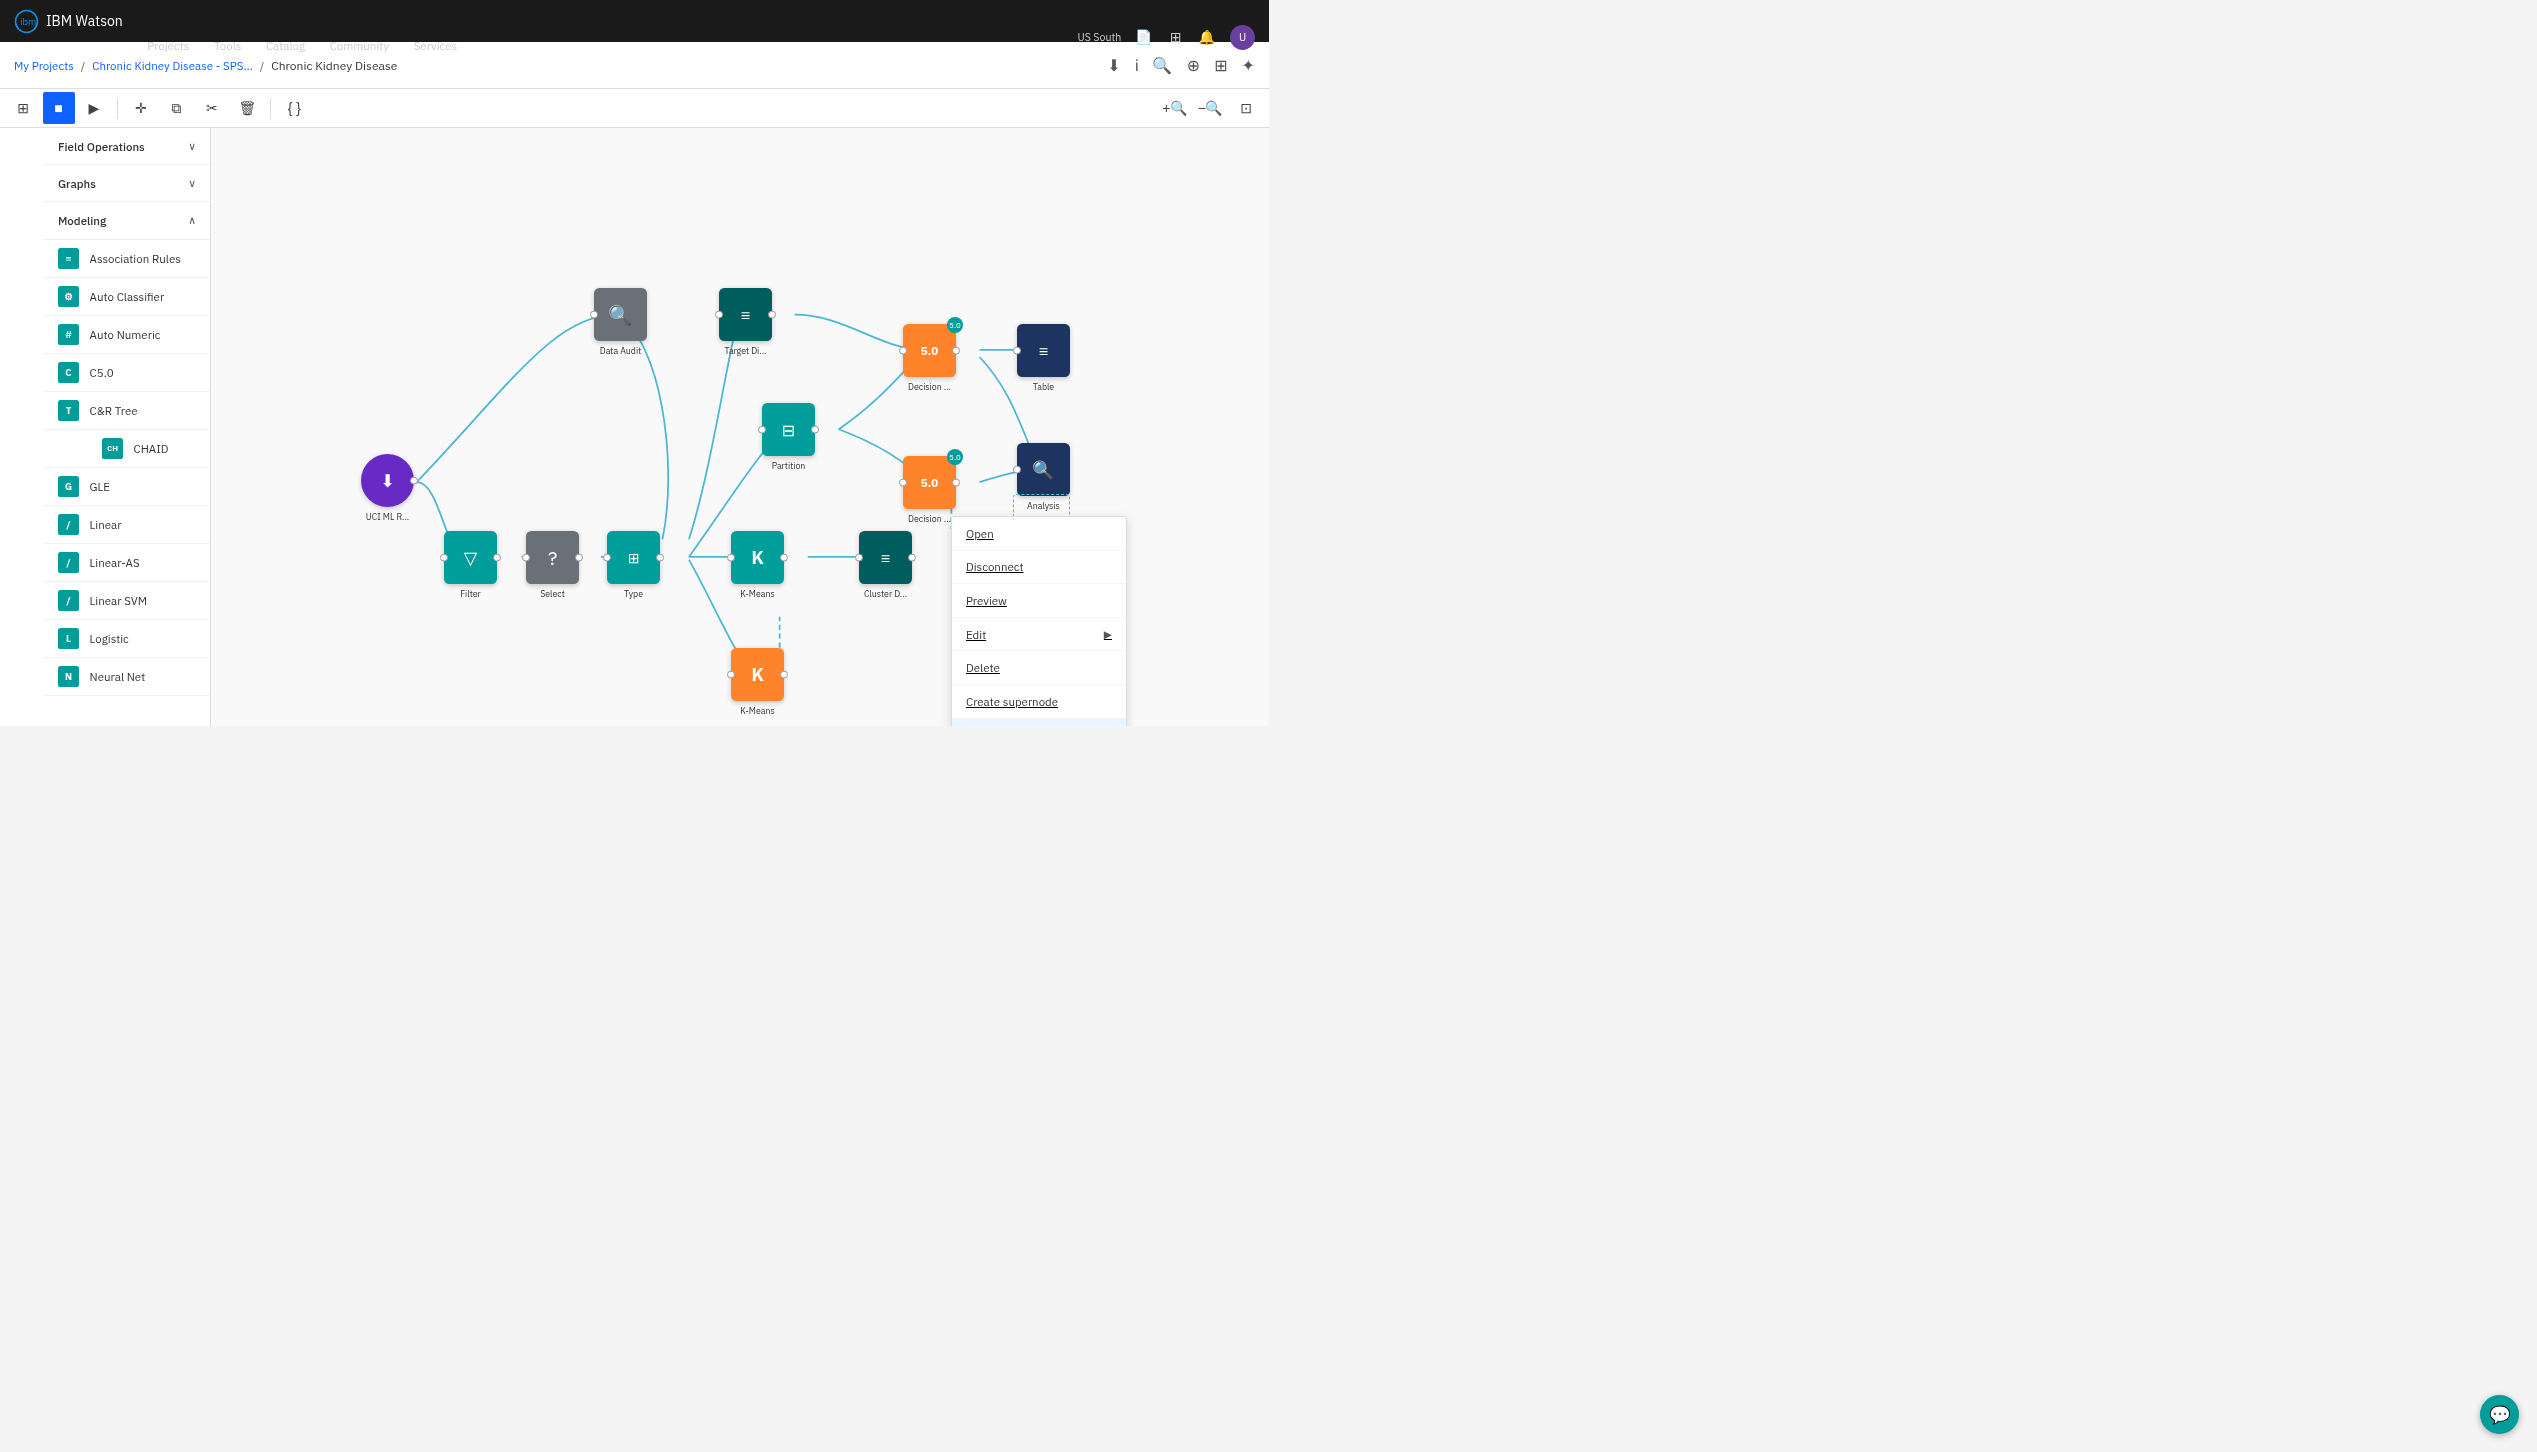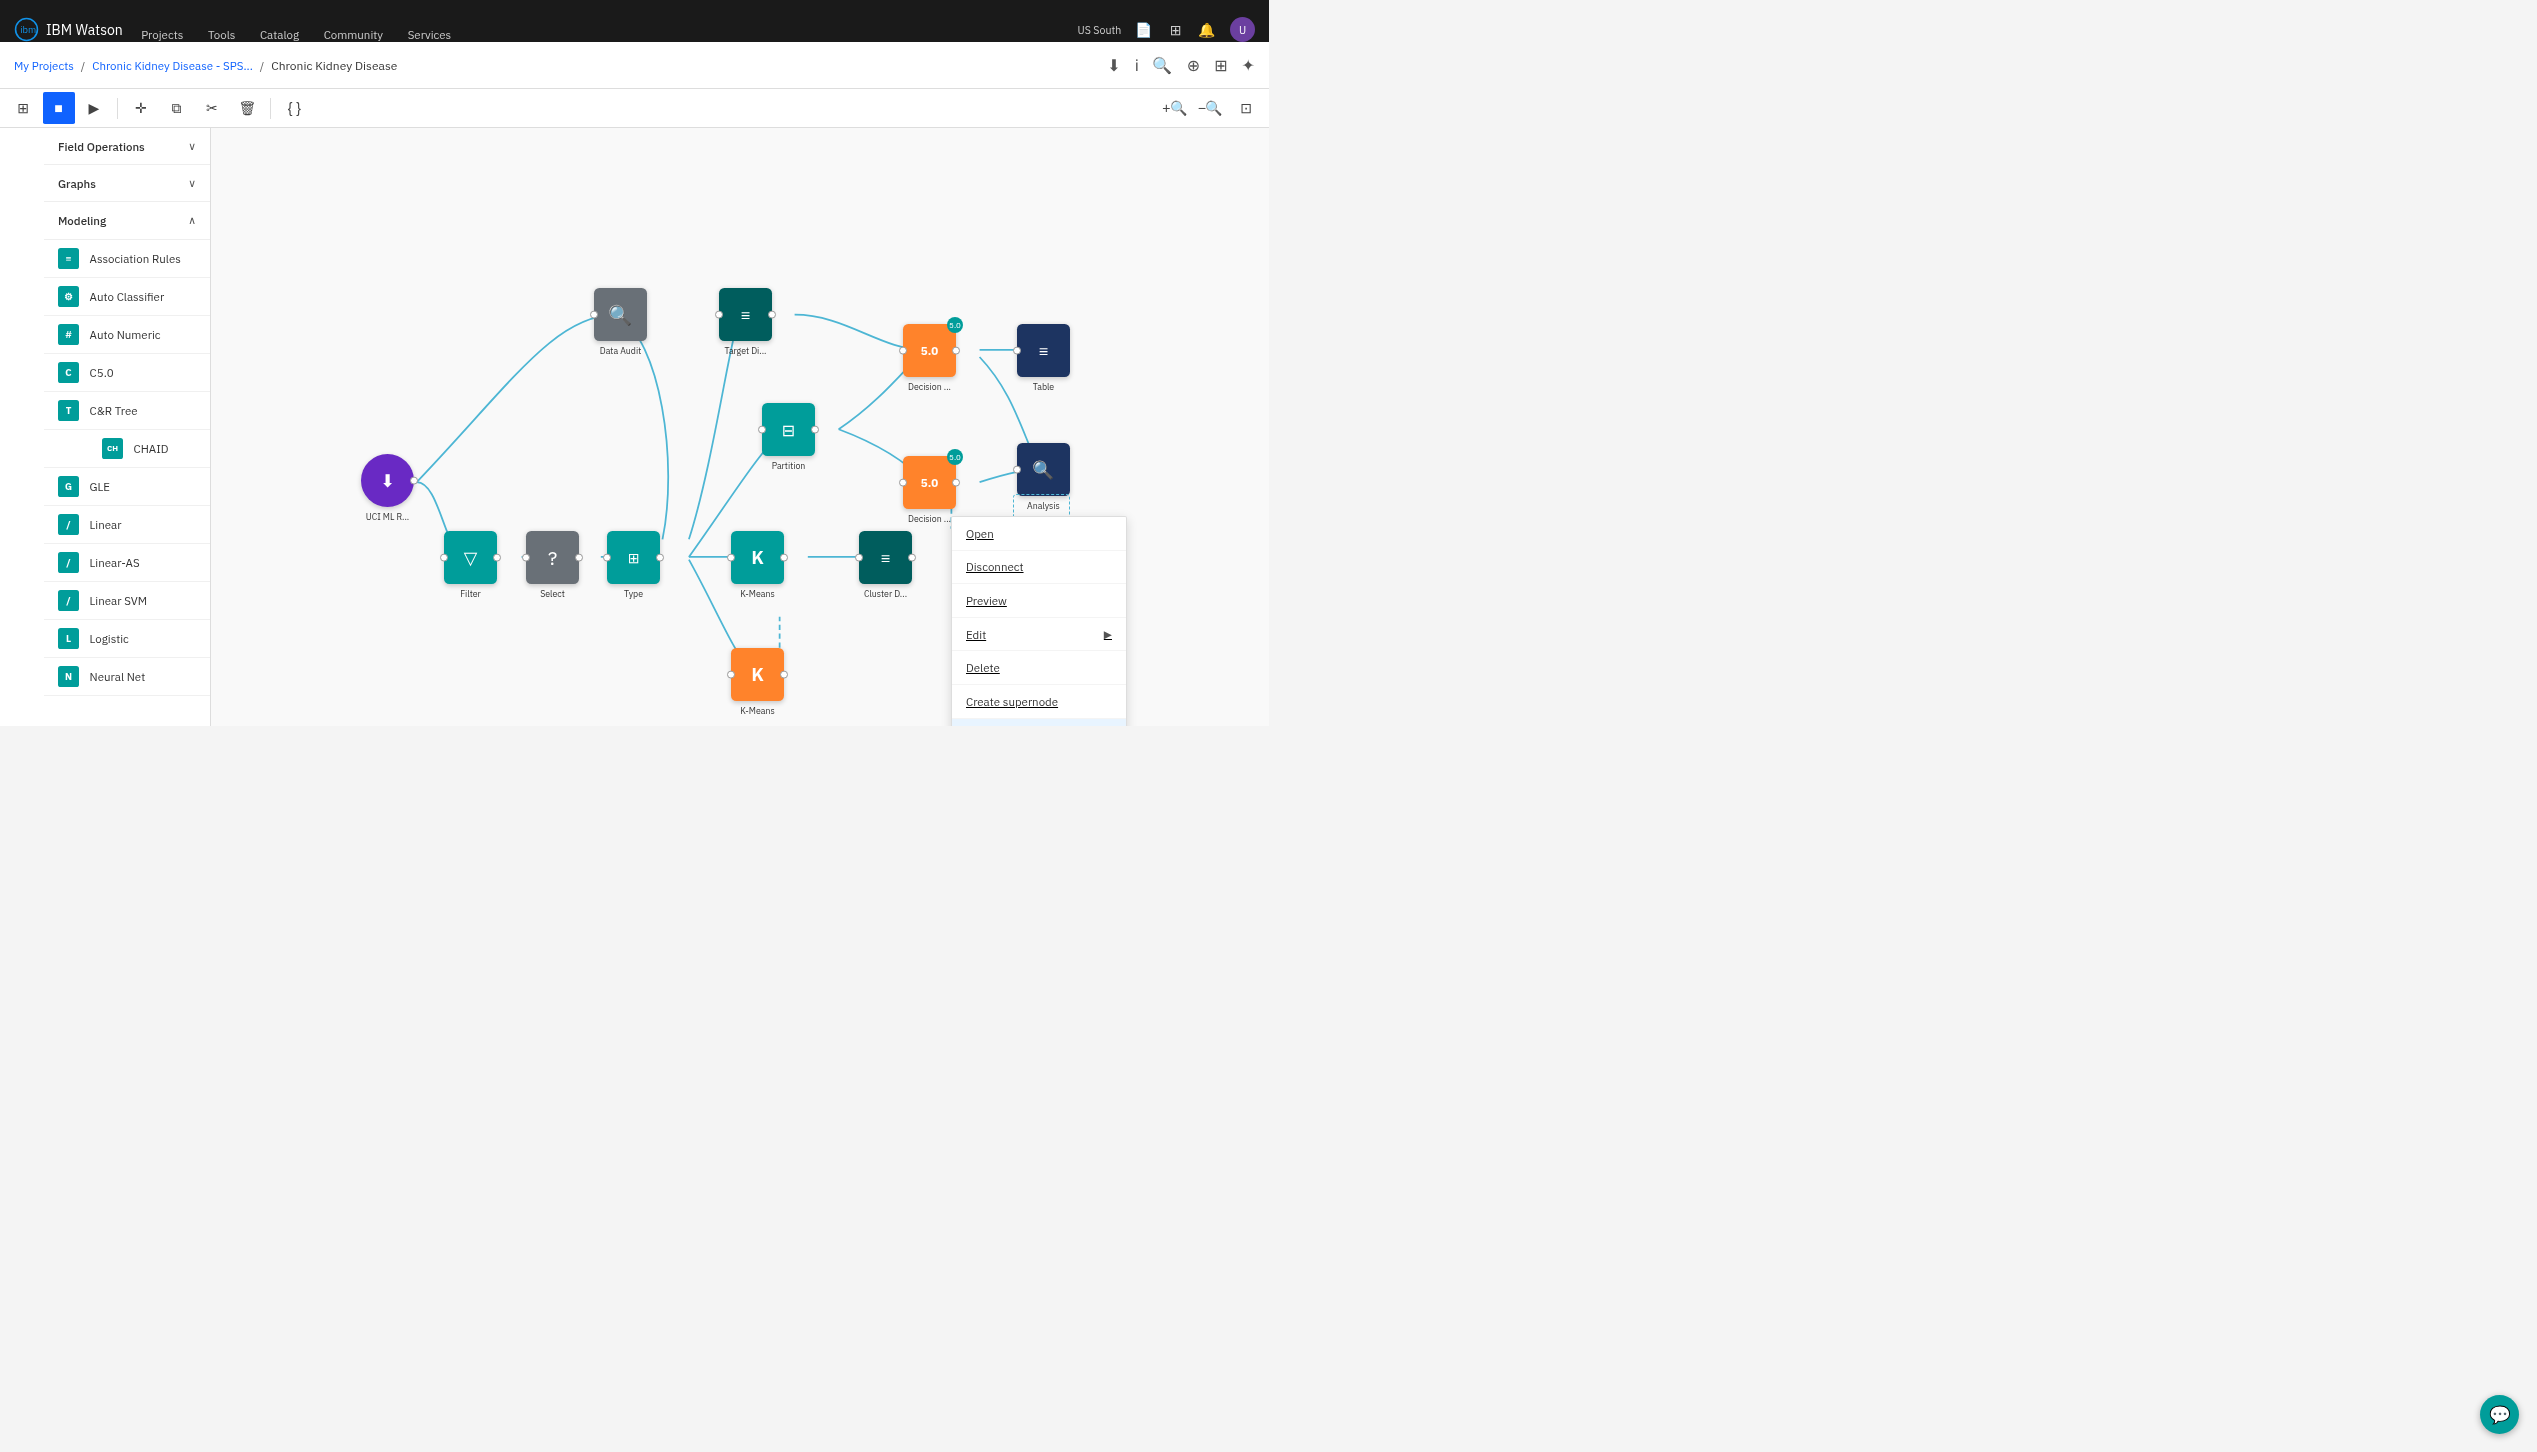--- a/index.html
+++ b/index.html
@@ -1,21 +1,21 @@
 <!DOCTYPE html>
 <html style="font-size:14px"><head>
   <meta charset="utf-8">
   <style>
     * { box-sizing: border-box; margin: 0; padding: 0; }
     body { font-family: 'IBM Plex Sans', Arial, sans-serif; background: #f4f4f4; overflow: hidden; width: 1269px; height: 726px; }
 
     
     .top-nav {
-      display: flex; align-items: flex-end; background: #1a1a1a; height: 42px;
-      padding: 0 14px; gap: 15px; color: #fff;
+      display: flex; align-items: center; background: #1a1a1a; height: 42px;
+      padding: 0 14px; gap: 21px; color: #fff;
     }
     .nav-logo { display: flex; align-items: center; gap: 7px; }
     .nav-logo-icon { width: 25px; height: 25px; }
     .nav-links { display: flex; gap: 17.6px; flex: 1; margin-top: 48px; }
     .nav-link { color: #ccc; font-size: 11.5px; cursor: pointer; padding: 0 3.5px; }
     .nav-right { display: flex; align-items: center; gap: 14px; margin-left: auto; margin-top: 32px; }
     .nav-region { font-size: 10.6px; color: #ccc; }
     .nav-icon { width: 17.6px; height: 17.6px; cursor: pointer; color: #ccc; display: flex; align-items: center; justify-content: center; font-size: 14px; }
     .nav-avatar { width: 25px; height: 25px; border-radius: 50%; background: #6b3fa0; display: flex; align-items: center; justify-content: center; color: #fff; font-size: 10.6px; cursor: pointer; }
 

